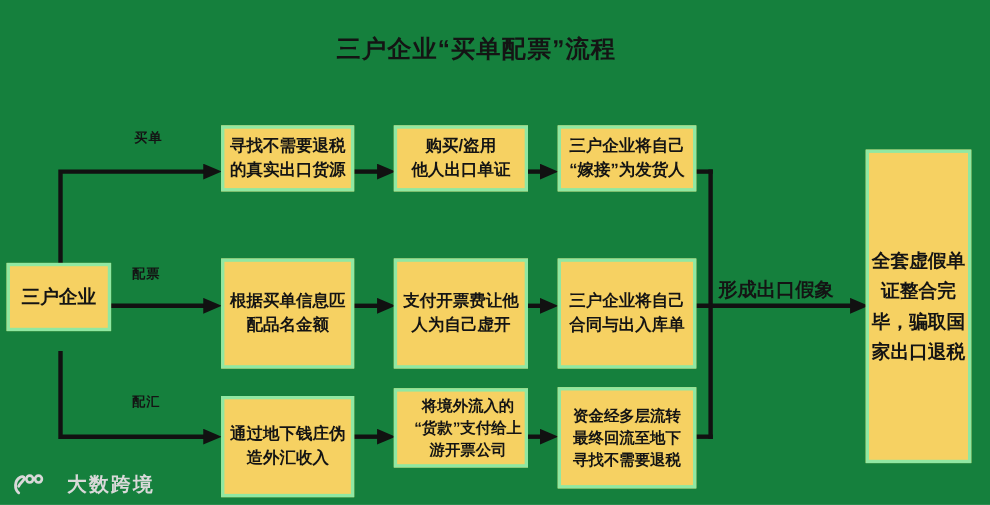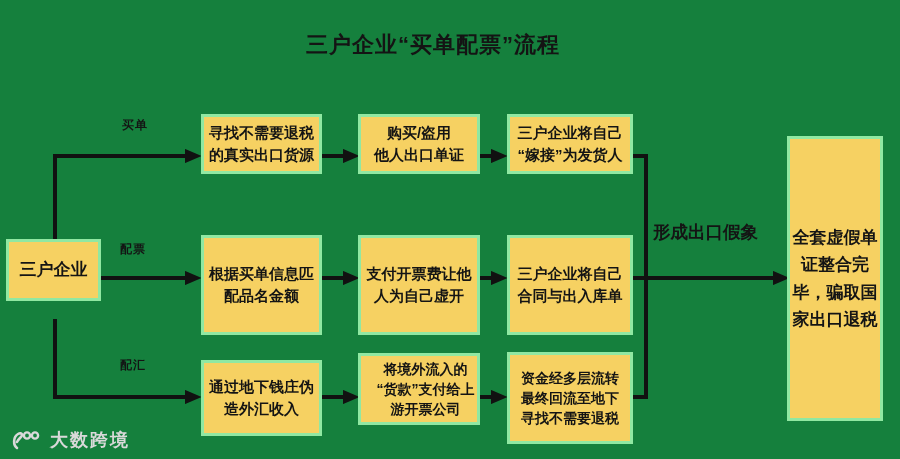--- a/index.html
+++ b/index.html
@@ -27,37 +27,37 @@
     display:flex;align-items:center;justify-content:center;
     text-align:center;font-weight:bold;white-space:pre-line;
     font-size:15px;line-height:1.45;
   }
   .source{left:6px;top:239px;width:95px;height:62px;font-size:17px;}
   .c1{left:201px;width:121px;}
   .c2{left:358px;width:122px;}
   .c3{left:507px;width:126px;}
   .r1{top:114px;height:60px;}
   .r2{top:235px;height:100px;}
-  .r3c1{top:360px;height:76px;}
+  .r3c1{top:360px;height:92px;}
   .r3mid{top:353px;height:72px;font-size:14px;padding-left:13px;}
   .r3end{top:352px;height:92px;font-size:14px;}
   .result{left:787px;top:136px;width:96px;height:285px;font-size:17px;line-height:1.6;}
   .rowlabel{
     position:absolute;font-size:12px;font-weight:bold;letter-spacing:1px;
   }
   .lbl1{left:122px;top:117px;}
   .lbl2{left:120px;top:241px;}
   .lbl3{left:120px;top:357px;text-align:right;}
   .converge{
-    position:absolute;left:653px;top:220px;width:110px;
+    position:absolute;left:653px;top:251px;width:110px;
     font-size:17.5px;font-weight:bold;
   }
   .watermark{
     position:absolute;left:10px;top:426px;height:28px;
-    display:flex;align-items:center;gap:8px;
+    display:flex;align-items:center;gap:19px;
     color:var(--watermark);font-size:18px;font-weight:bold;letter-spacing:2px;
   }
 </style>
 </head>
 <body>
 
 <div class="stage">
 
   <svg class="connectors" viewBox="0 0 900 459">
     <defs>

